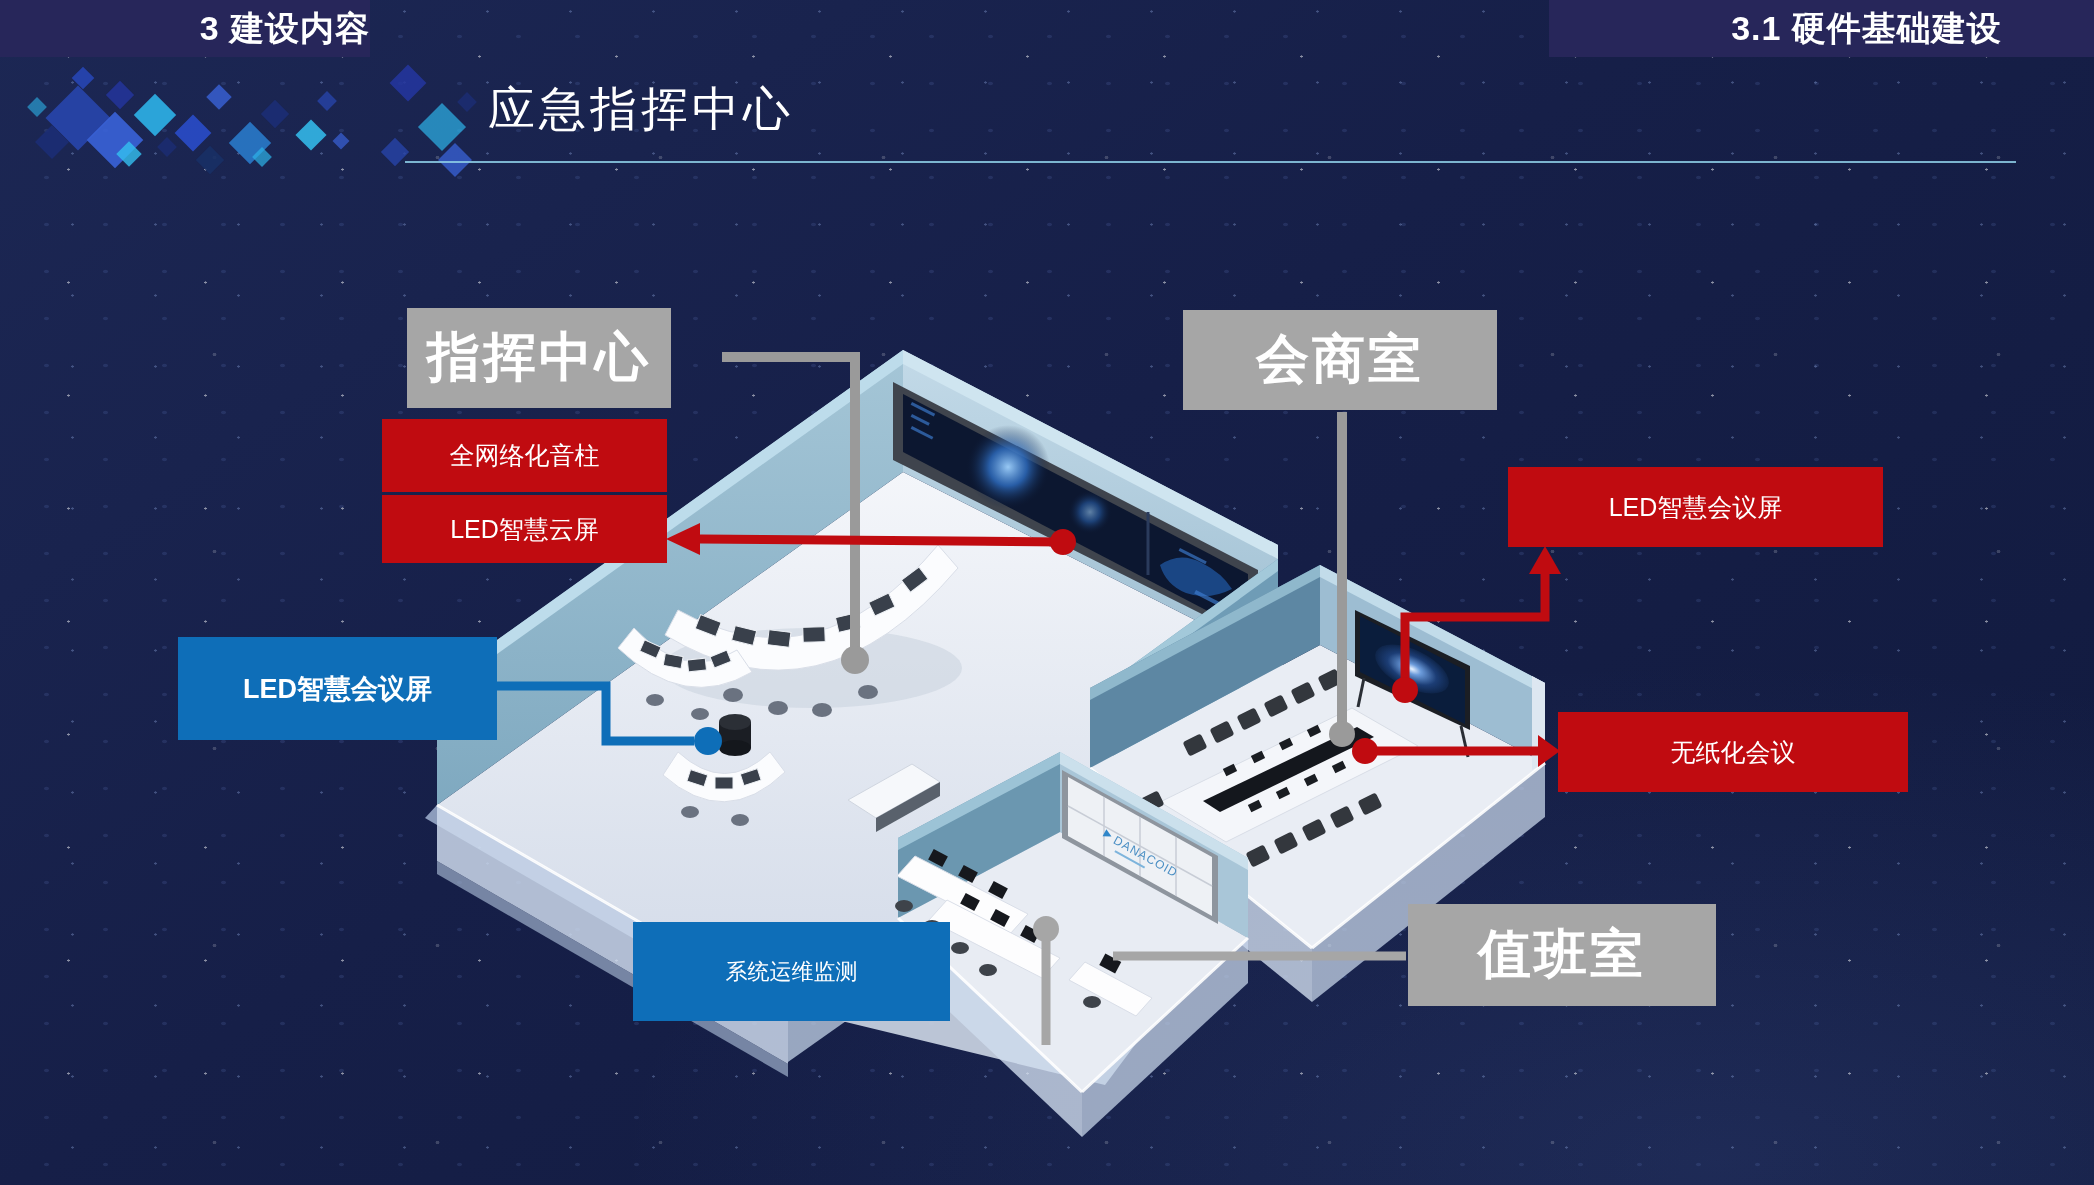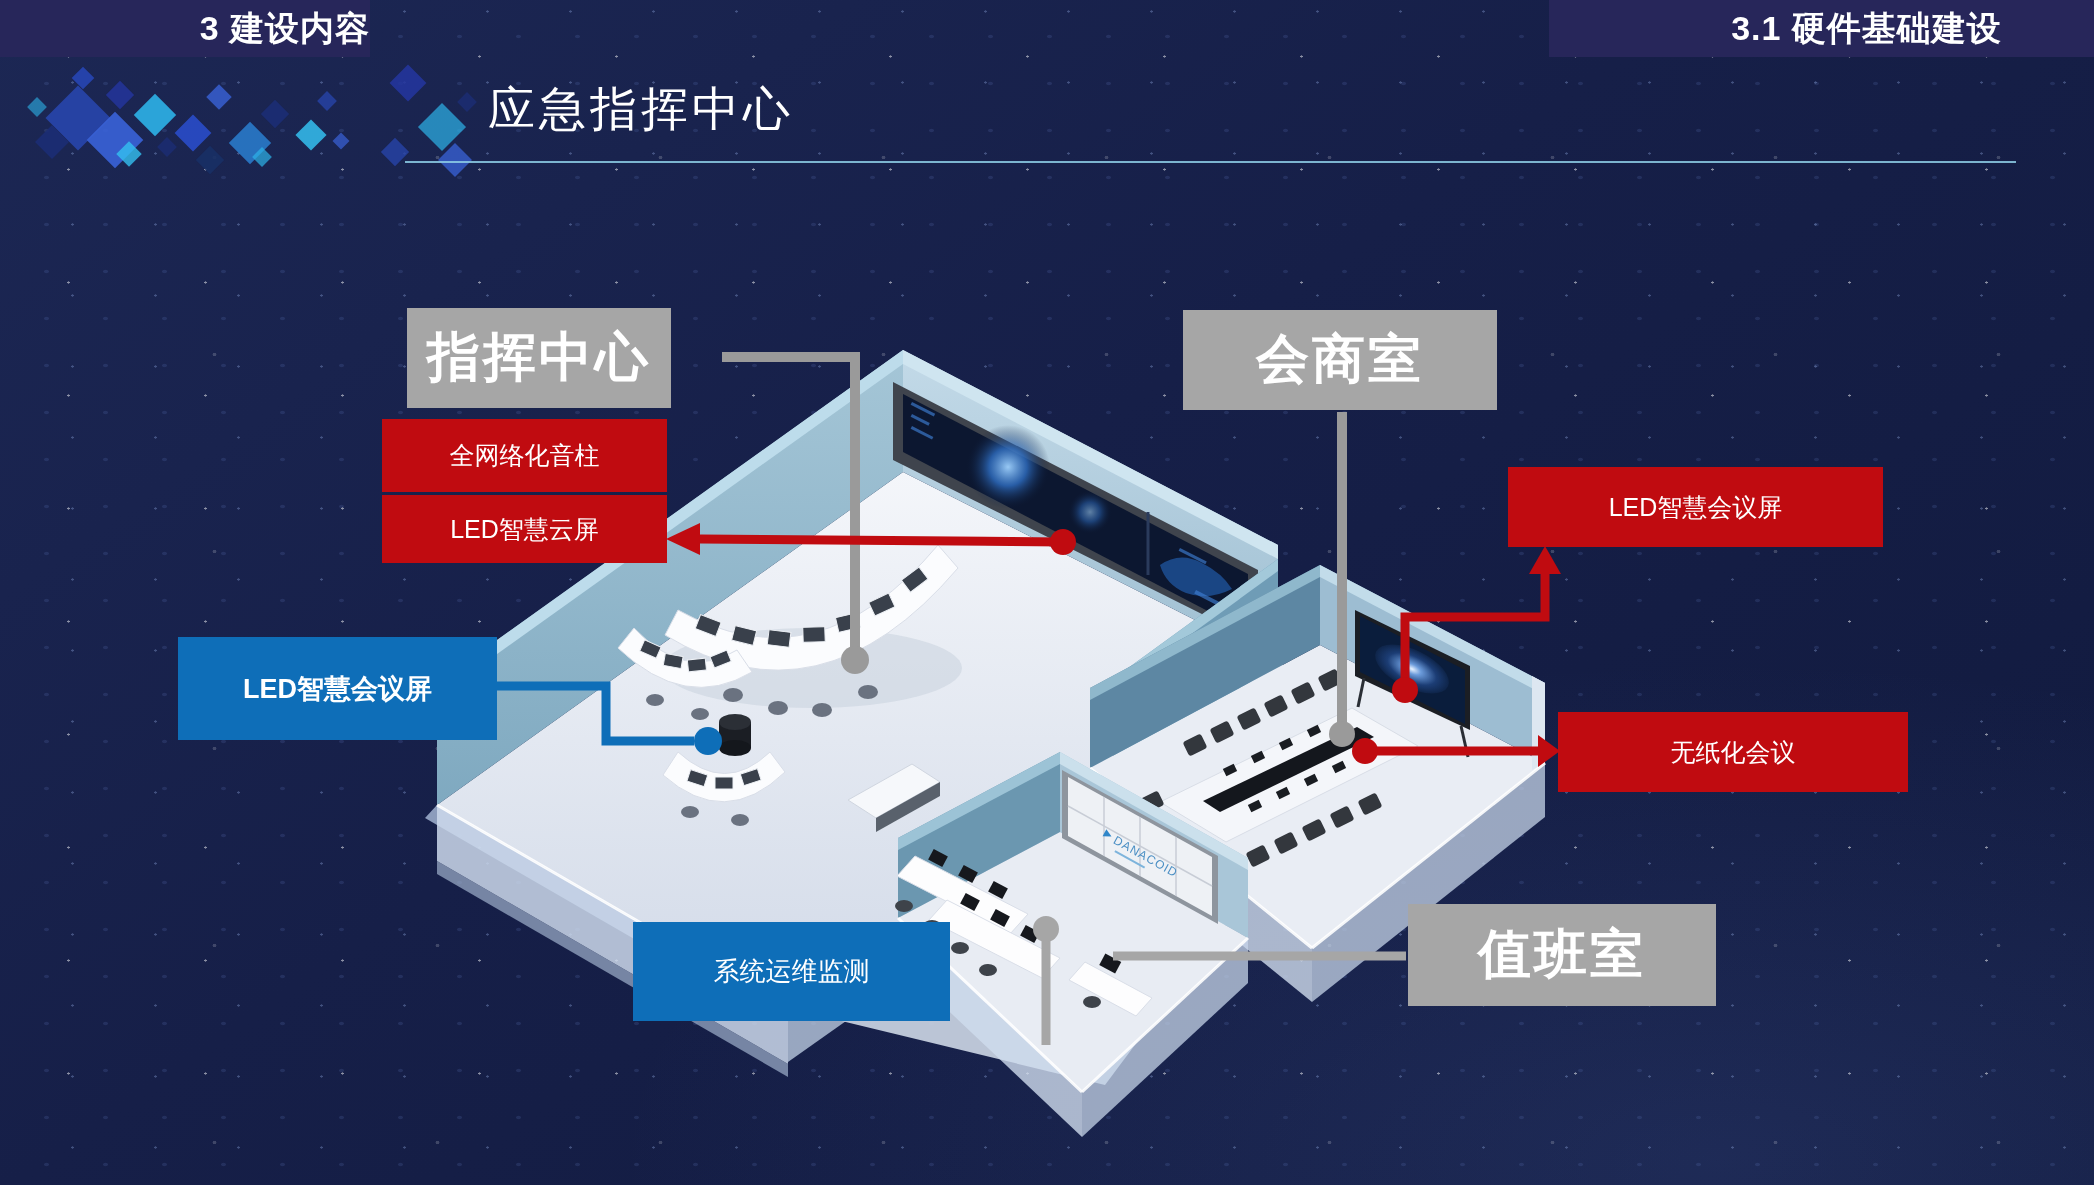--- a/index.html
+++ b/index.html
@@ -27,21 +27,21 @@
   .slide-title{
     position:absolute;left:488px;top:78px;color:#fff;font-size:47px;
     font-weight:400;letter-spacing:4px;white-space:nowrap;
   }
   .title-line{position:absolute;left:405px;top:161px;width:1611px;height:2px;background:#8ecfe8;opacity:.85;}
   .decor{position:absolute;left:0;top:0;width:520px;height:220px;pointer-events:none;}
   .dm{position:absolute;transform:rotate(45deg);}
   .tag{position:absolute;display:flex;align-items:center;justify-content:center;color:#fff;text-align:center;}
   .tag-room{background:#a6a6a6;font-size:53px;font-weight:bold;letter-spacing:3px;}
   .tag-red{background:#c00b10;font-size:25px;}
-  .tag-blue{background:#0e6eb8;font-size:26px;}
+  .tag-blue{background:#0e6eb8;font-size:22px;}
   .bold{font-weight:bold;}
   svg.scene{position:absolute;left:0;top:0;}
   .edge{stroke:#ffffff;stroke-opacity:.9;stroke-width:3;fill:none;}
 </style>
 </head>
 <body>
 
 <div class="stage">
 
   <div class="decor">

